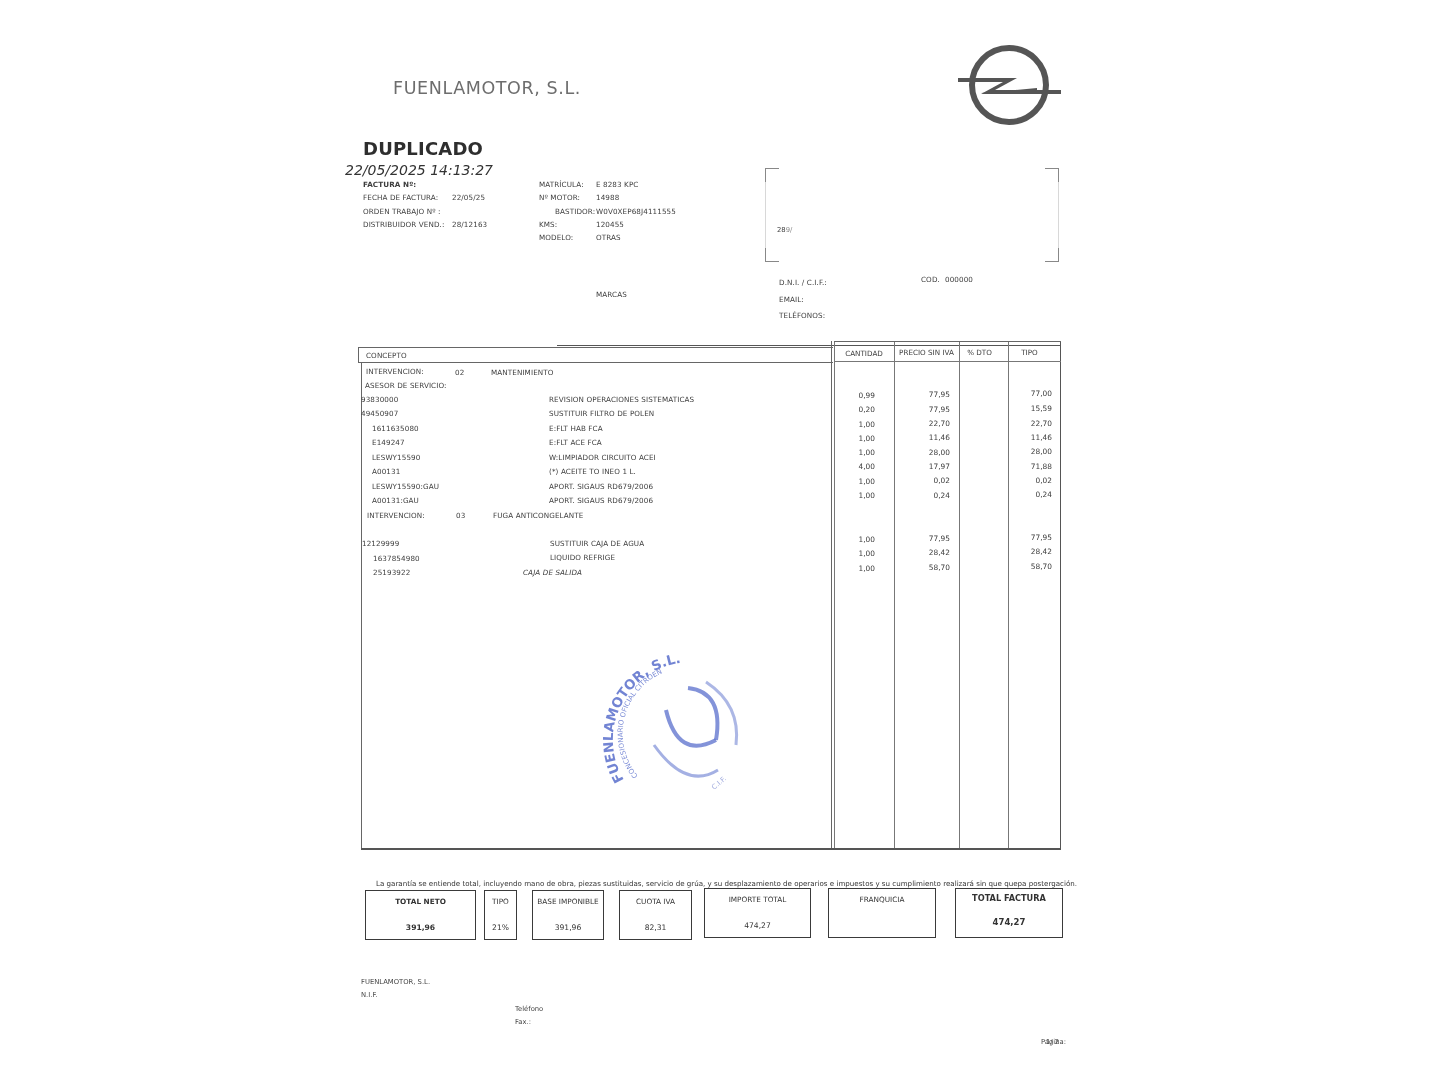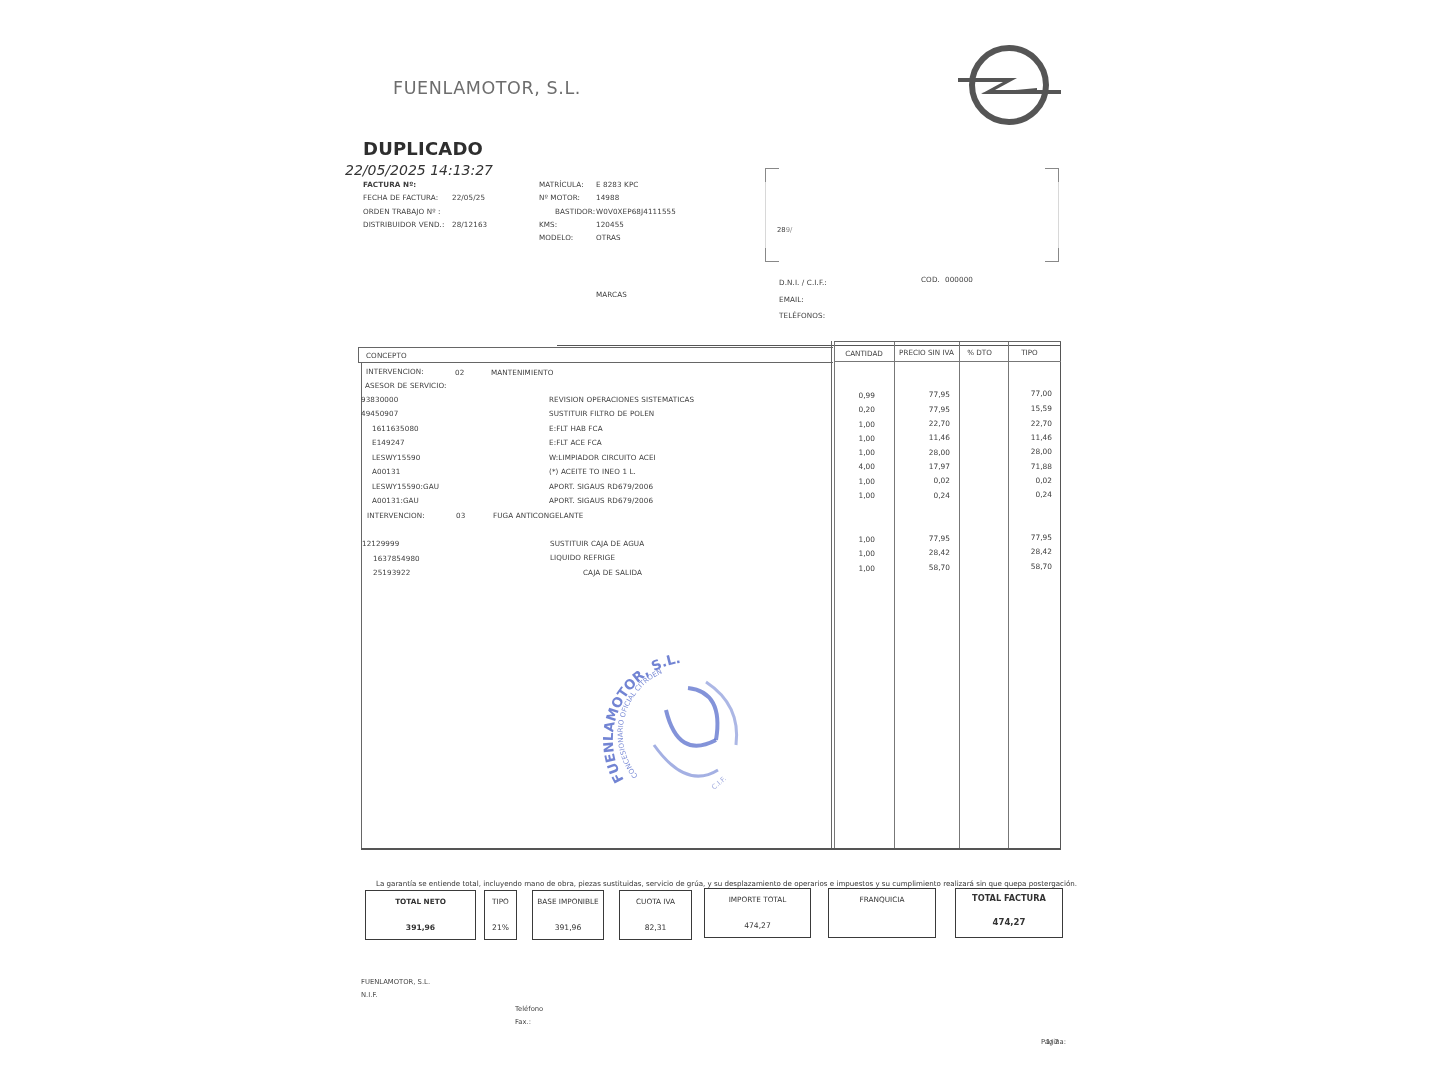--- a/index.html
+++ b/index.html
@@ -194,21 +194,21 @@
 </div>
 <div>
   <div class="abs tiny" style="left:373px;top:554px;">1637854980</div>
   <div class="abs tiny" style="left:550px;top:553px;">LIQUIDO REFRIGE</div>
   <div class="abs num" style="left:834px;top:549px;width:41px;">1,00</div>
   <div class="abs num" style="left:894px;top:548px;width:56px;">28,42</div>
   <div class="abs num" style="left:1008px;top:547px;width:44px;">28,42</div>
 </div>
 <div>
   <div class="abs tiny" style="left:373px;top:568px;">25193922</div>
-  <div class="abs tiny" style="left:583px;top:568px;">CAJA DE SALIDA</div>
+  <div class="abs tiny" style="left:523px;top:568px;font-style:italic;">CAJA DE SALIDA</div>
   <div class="abs num" style="left:834px;top:564px;width:41px;">1,00</div>
   <div class="abs num" style="left:894px;top:563px;width:56px;">58,70</div>
   <div class="abs num" style="left:1008px;top:562px;width:44px;">58,70</div>
 </div>
 
 <div class="abs stamp">
   <svg width="170" height="160" viewBox="0 0 170 160">
     <defs>
       <path id="arcOuter" d="M28 140 A78 78 0 0 1 96 22"></path>
       <path id="arcInner" d="M42 136 A66 66 0 0 1 110 30"></path>

